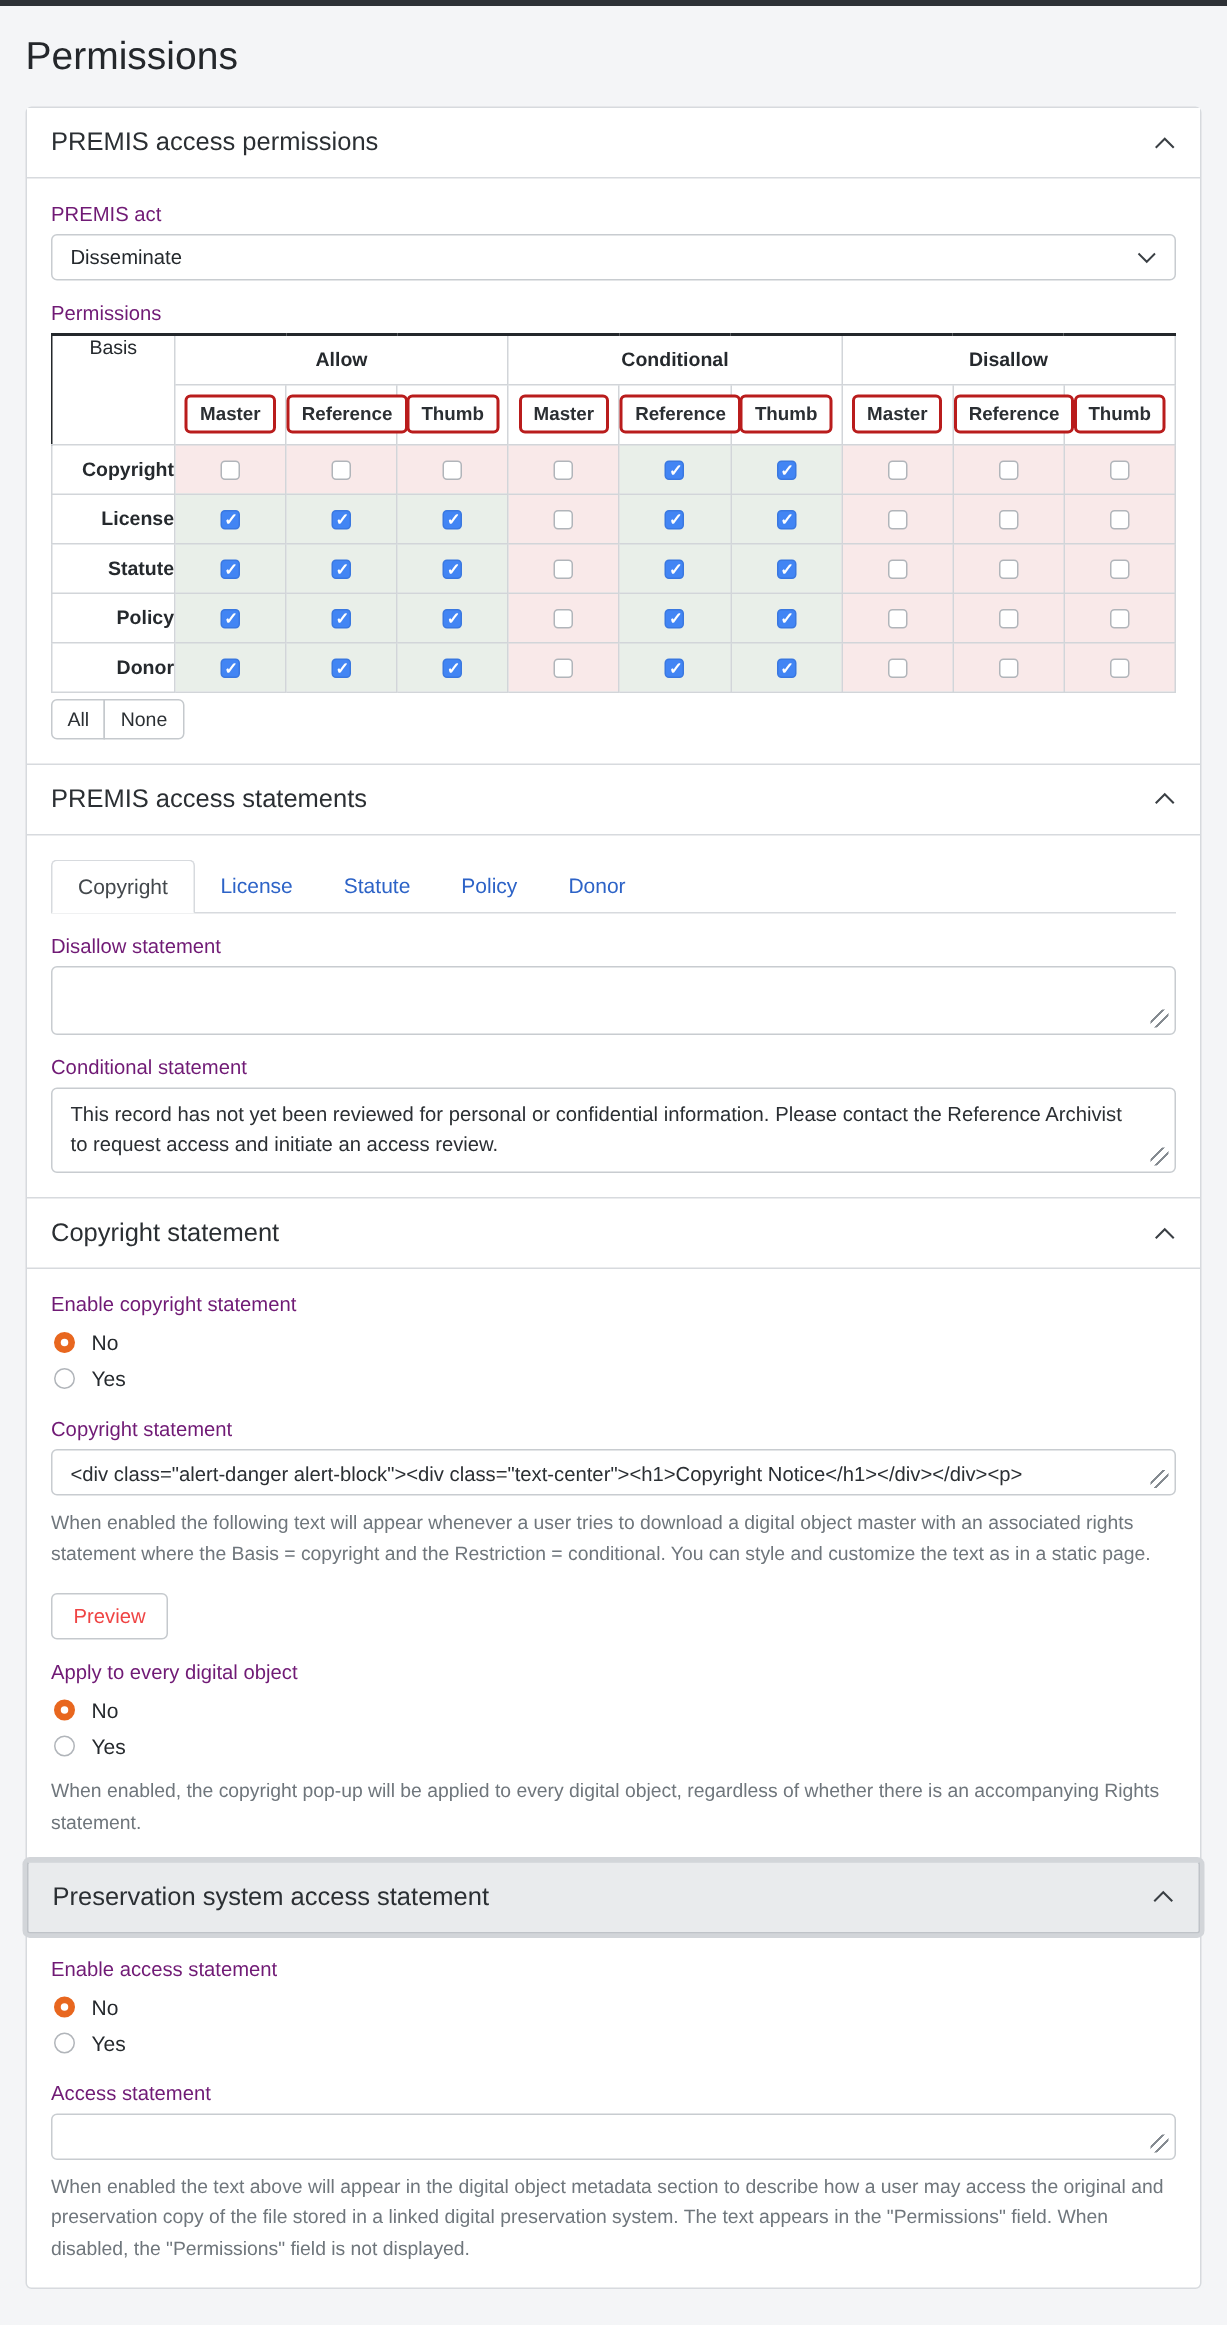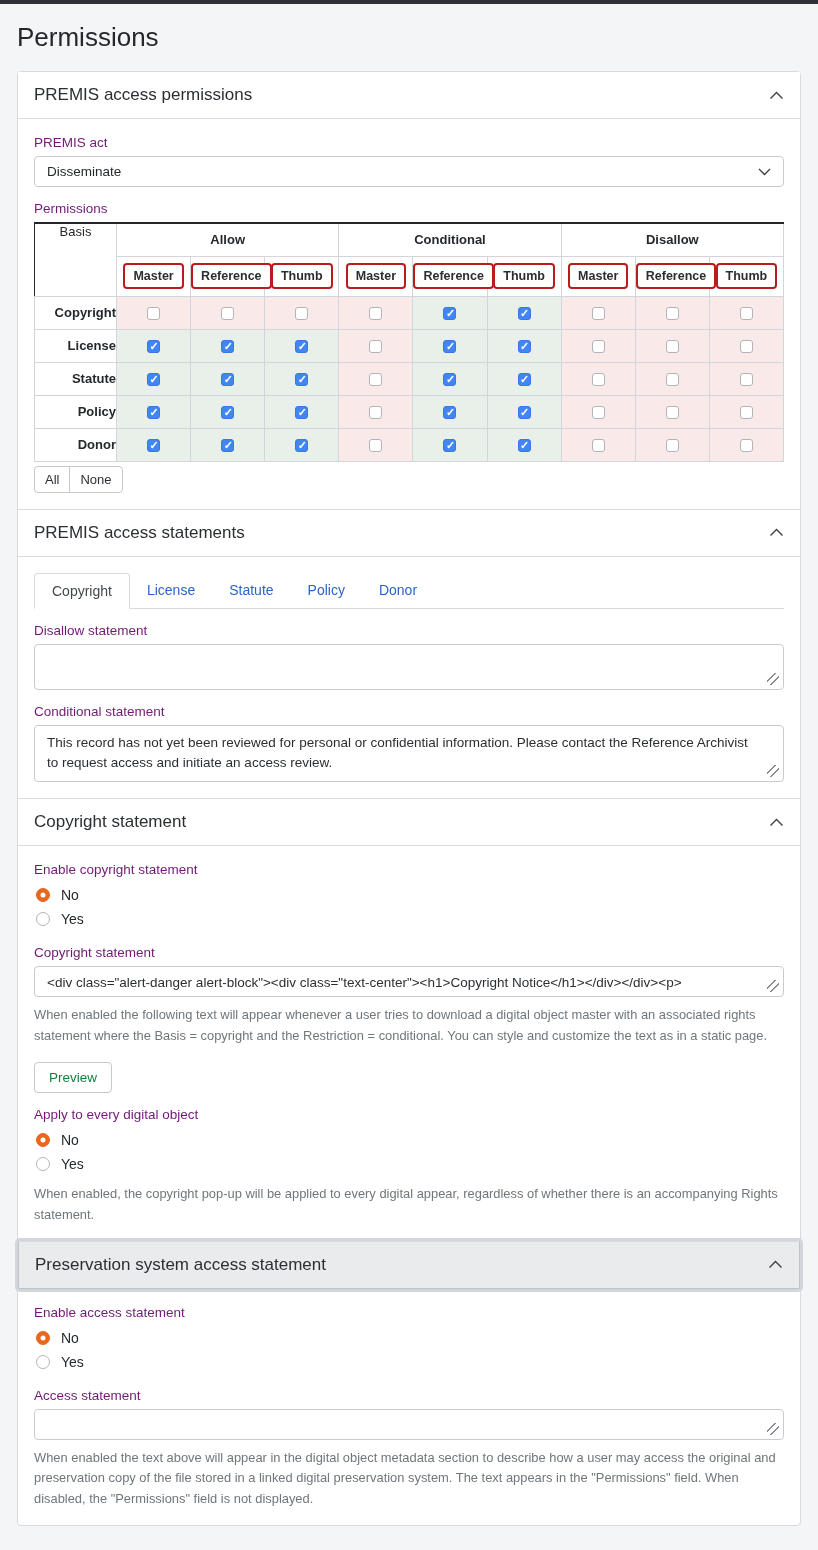--- a/index.html
+++ b/index.html
@@ -83,21 +83,21 @@
   .radio-group { margin:2px 0 4px; }
   .radio-row { display:flex; align-items:center; gap:11px; padding:4px 2px; font-size:14px; }
   .radio { width:14px; height:14px; border:1px solid #b1b5ba; border-radius:50%; background:#fff;
         position:relative; cursor:pointer; flex:0 0 auto; }
   .radio.sel { background:#e8671f; border-color:#e8671f; }
   .radio.sel::after { content:""; position:absolute; left:50%; top:50%; width:5px; height:5px;
         background:#fff; border-radius:50%; transform:translate(-50%,-50%); }
 
   .help { color:#6f767c; font-size:12.9px; line-height:1.58; margin:8px 0 0; }
   .btn-outline { background:#fff; border:1px solid #c5c9cd; border-radius:4px; padding:7px 14px;
-        font-size:13.5px; color:#15803d; cursor:pointer; margin-top:16px; display:inline-block; }
+        font-size:13.5px; color:#ef4444; cursor:pointer; margin-top:16px; display:inline-block; }
 </style>
 </head>
 <body>
 
 <div class="topbar"></div>
 
 <div class="page">
   <h1 class="page-title">Permissions</h1>
 
   <div class="accordion">
@@ -287,21 +287,21 @@
         <div class="radio-group">
             <div class="radio-row">
               <span class="radio sel"></span>
               <span class="radio-label">No</span>
             </div>
             <div class="radio-row">
               <span class="radio"></span>
               <span class="radio-label">Yes</span>
             </div>
           </div>
-        <p class="help">When enabled, the copyright pop-up will be applied to every digital appear, regardless of whether there is an accompanying Rights statement.</p>
+        <p class="help">When enabled, the copyright pop-up will be applied to every digital object, regardless of whether there is an accompanying Rights statement.</p>
       </div>
     </div>
 
     <div class="acc-item">
       <div class="acc-header focused">
         <span>Preservation system access statement</span>
         <span class="chev">
           <svg width="15" height="9" viewBox="0 0 15 9">
               <path d="M1.5 7.5 L7.5 1.5 L13.5 7.5" fill="none" stroke="#3a3f44" stroke-width="1.4"></path>
             </svg>

